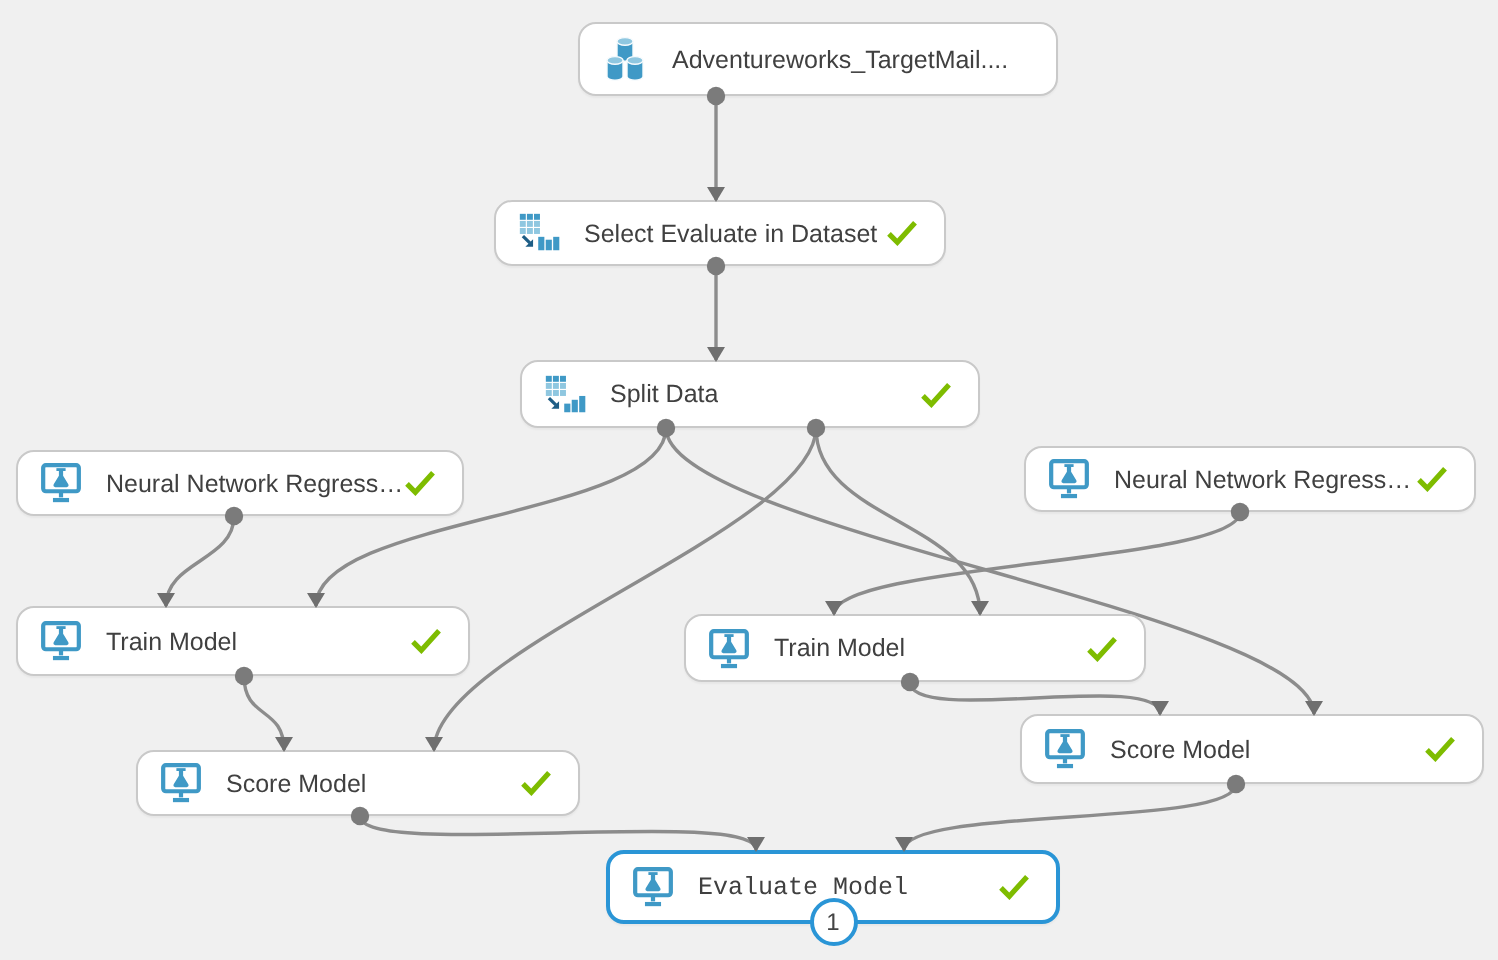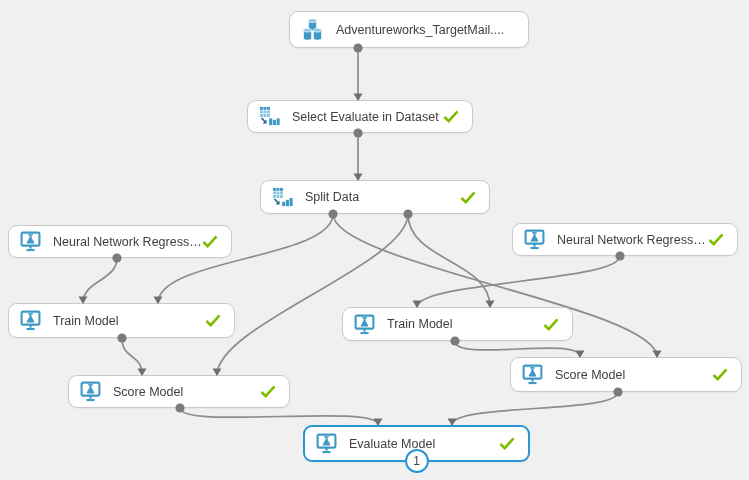--- a/index.html
+++ b/index.html
@@ -213,21 +213,21 @@
       <div class="node" style="left: 303px; top: 425px; width: 227px; height: 37px; background: rgb(255, 255, 255); border: 2px solid rgb(42, 149, 214);">
         <span class="icon">
           <svg width="23" height="23" viewBox="0 0 24 24">
     <rect x="2.7" y="2.7" width="18.6" height="13.6" rx="1.4" fill="#ffffff" stroke="#3f99c6" stroke-width="2.2"></rect>
     <path d="M10.9 5.4h2.2v2.8l2.7 4.5c.4.7-.05 1.5-.85 1.5H9.05c-.8 0-1.25-.8-.85-1.5l2.7-4.5V5.4z" fill="#3f99c6"></path>
     <path d="M9.6 5h4.8" stroke="#3f99c6" stroke-width="1.5" fill="none"></path>
     <path d="M12 16.4v3.1" stroke="#3f99c6" stroke-width="2.2" fill="none"></path>
     <path d="M7.8 20.9h8.4" stroke="#3f99c6" stroke-width="2.2" fill="none"></path>
   </svg>
         </span>
-        <span class="label" style="color: rgb(64, 64, 64);">Evaluate Model</span>
+        <span class="label" style="color: rgb(64, 64, 64); font-family: Liberation Mono, monospace;">Evaluate Model</span>
         <span class="check">
           <svg width="16" height="13" viewBox="0 0 17 14">
   <path d="M1.5 7.5 L6 12 L15.5 1.5" fill="none" stroke="#7ebc00" stroke-width="2.8"></path>
           </svg>
         </span>
         <div class="badge" style="border: 2px solid rgb(42, 149, 214); color: rgb(68, 68, 68);">1</div>
       </div>
     </div>
   <svg id="overlay-layer">
       <polygon points="353.5,93.5 362.5,93.5 358,101" fill="#6f6f6f"></polygon>

